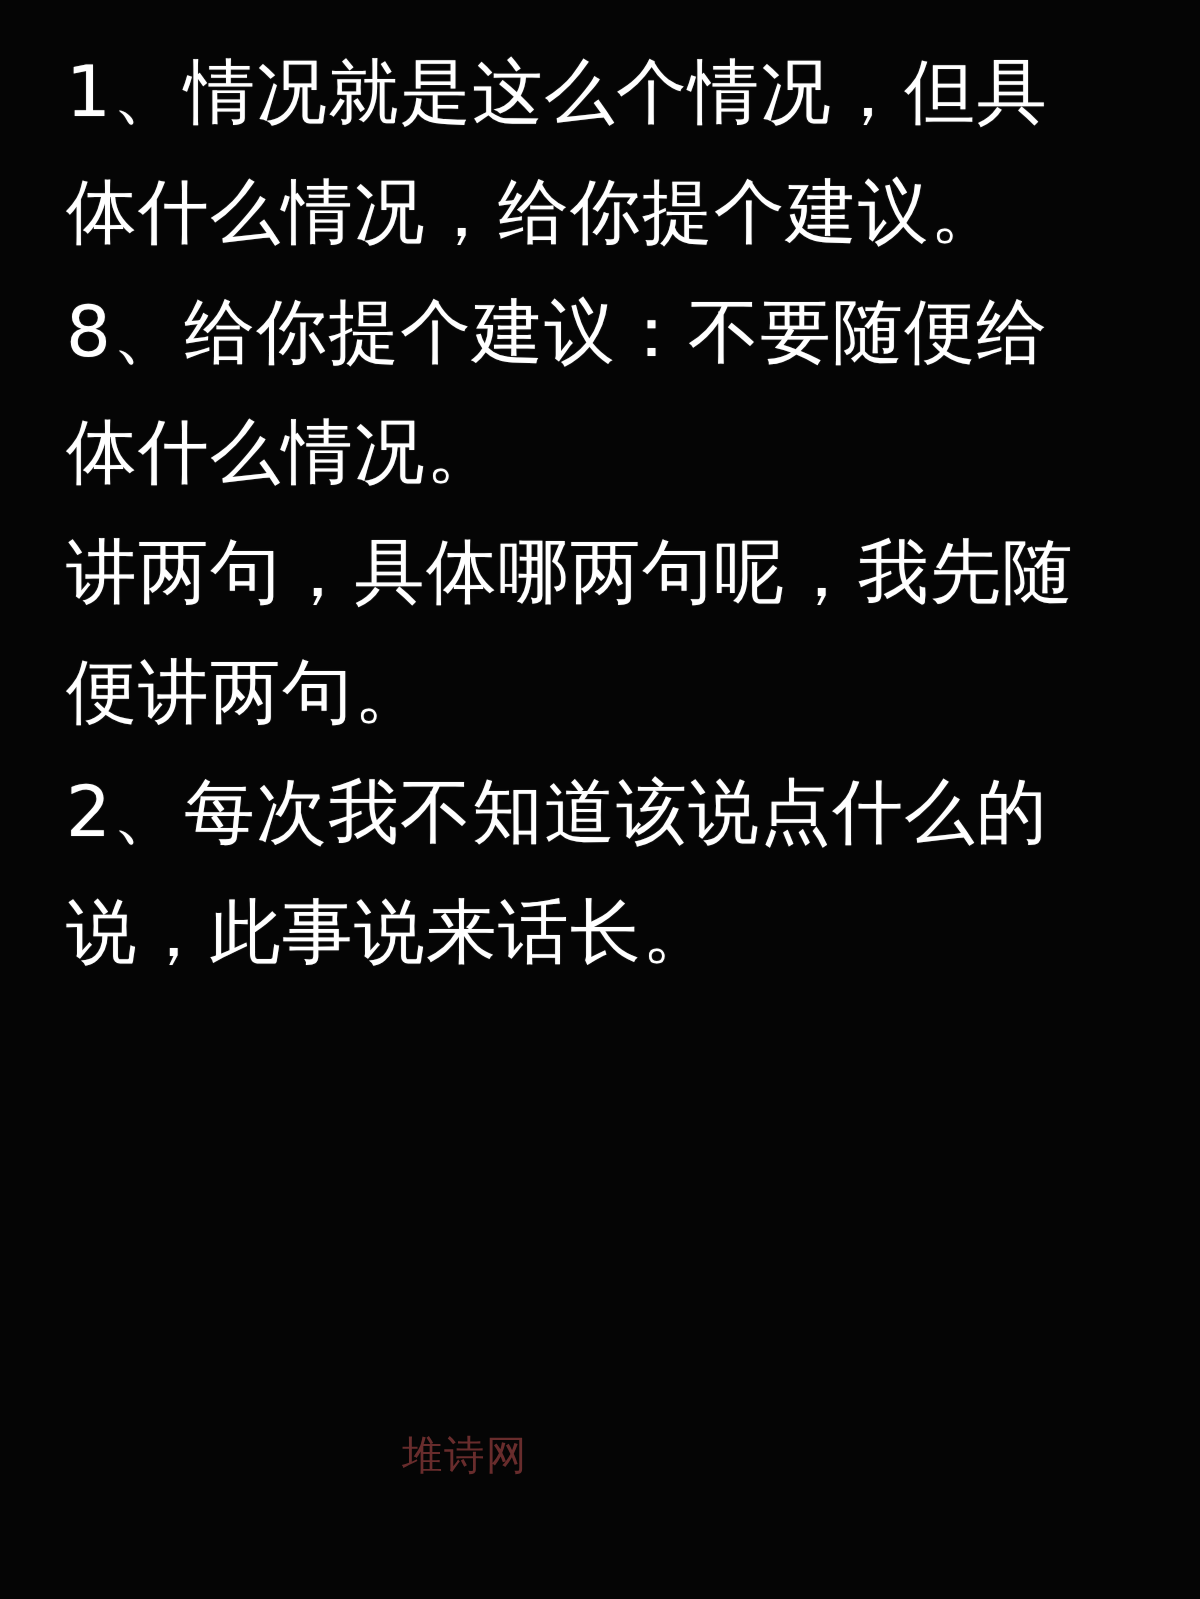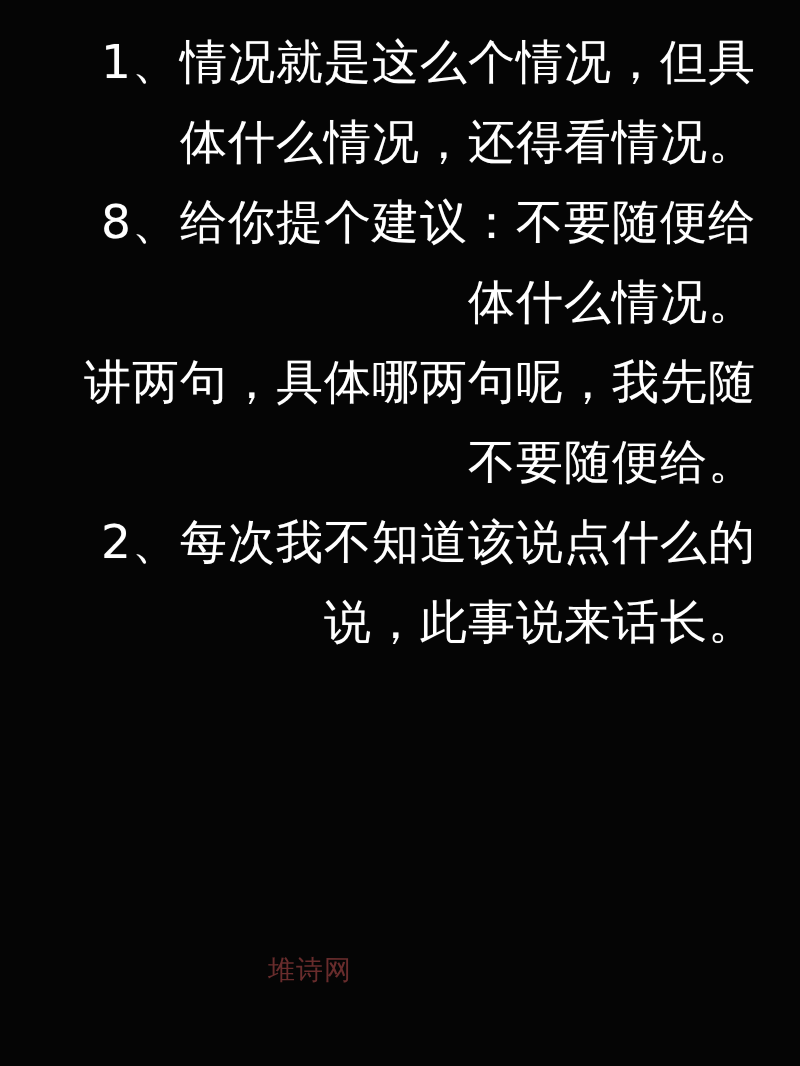--- a/index.html
+++ b/index.html
@@ -23,40 +23,39 @@
   }
   .line {
     color: #ffffff;
     font-family: "DejaVu Sans", "Liberation Sans", sans-serif;
     font-size: 47px;
     line-height: 80px;
     letter-spacing: 1px;
     white-space: pre;
     font-weight: 400;
     text-shadow: 0 0 1px rgba(255,255,255,0.35);
-    text-align: right;
   }
   .watermark {
     position: absolute;
     left: 268px;
     top: 952px;
     font-size: 27px;
     color: #8a3a3a;
     opacity: 0.75;
     font-family: Liberation Mono, monospace;
     letter-spacing: 1px;
     pointer-events: none;
   }
 </style>
 </head>
 <body>
 
 <div id="page">
   <div class="line">1、情况就是这么个情况，但具</div>
-  <div class="line">体什么情况，还得看情况。</div>
+  <div class="line">体什么情况，给你提个建议。</div>
   <div class="line">8、给你提个建议：不要随便给</div>
   <div class="line">体什么情况。</div>
   <div class="line">讲两句，具体哪两句呢，我先随</div>
-  <div class="line">不要随便给。</div>
+  <div class="line">便讲两句。</div>
   <div class="line">2、每次我不知道该说点什么的</div>
   <div class="line">说，此事说来话长。</div>
   <div class="watermark">堆诗网</div>
 </div>
 
 </body></html>

